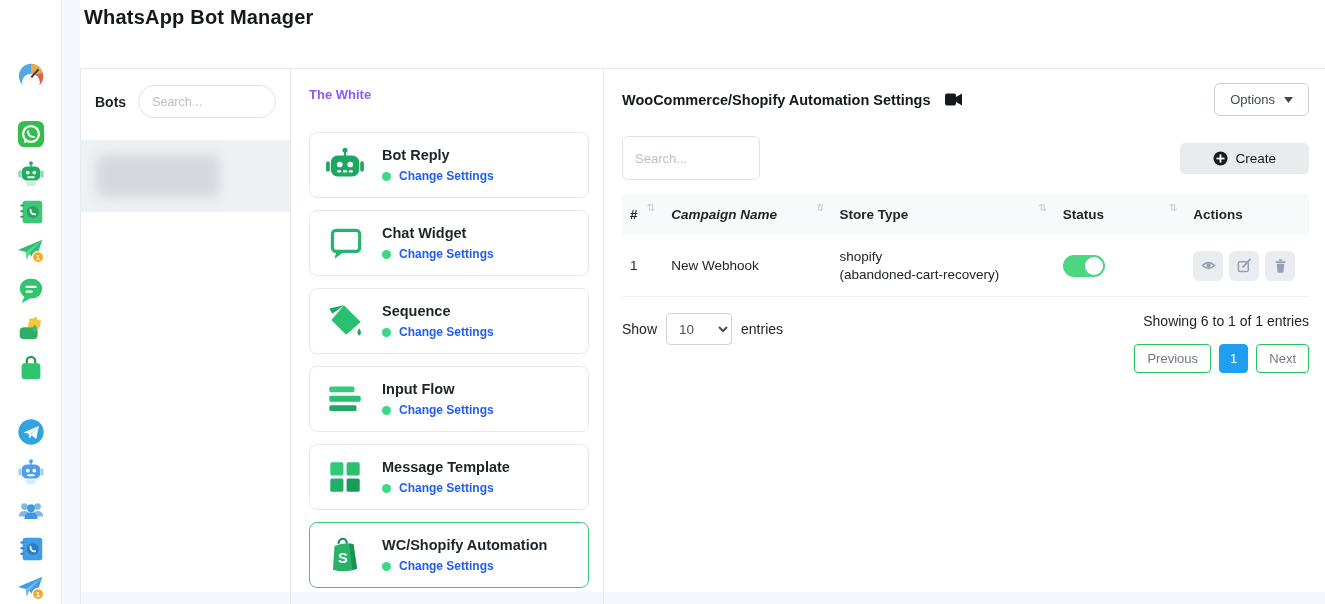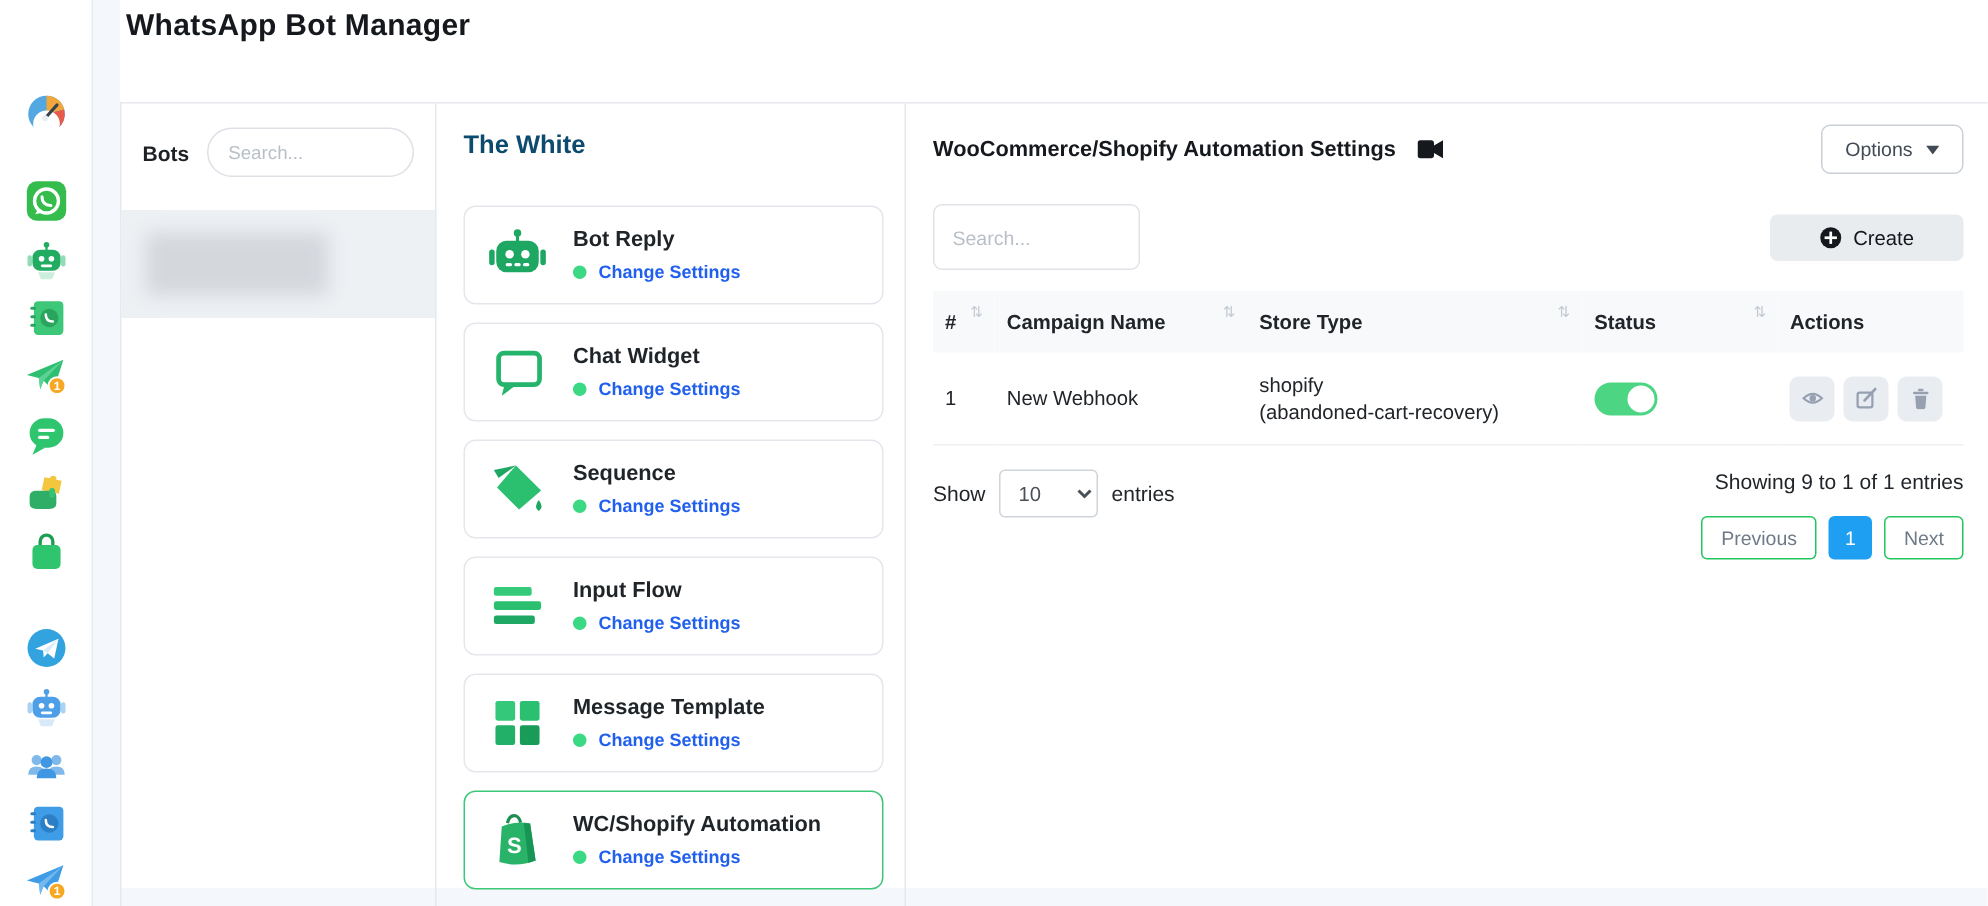--- a/index.html
+++ b/index.html
@@ -33,21 +33,21 @@
   .pill-search { flex: 1; height: 33px; border: 1px solid #dde1e6; border-radius: 17px;
                  padding: 0 13px; font-size: 12.5px; color: #495057; outline: none; min-width: 0;
                  font-family: "Liberation Sans", sans-serif; }
   .pill-search::placeholder { color: #b9bfc7; }
   .bot-row { margin-top: 22px; height: 72px; background: #edf1f4; display: flex; align-items: center;
              padding-left: 16px; cursor: pointer; }
   .bot-row .redacted { width: 122px; height: 42px; background: #d4d7dc; border-radius: 4px; filter: blur(6px); }
 
   
   .menu-panel { width: 313px; border-right: 1px solid #e5e8ec; padding: 18px 14px 0 18px; overflow: hidden; }
-  .menu-panel .bot-name { font-size: 17px; font-weight: 700; color: #0c4a6e; }
+  .menu-panel .bot-name { font-size: 13px; font-weight: 700; color: #8b5cf6; }
   .cards { margin-top: 30px; }
   .mcard { height: 66px; border: 1px solid #e4e7eb; border-radius: 8px; margin-bottom: 12px;
            display: flex; align-items: center; padding: 0 12px; gap: 14px; cursor: pointer; background: #fff; }
   .mcard.active { border-color: #3cc878; }
   .mcard .cic { width: 46px; height: 46px; flex: none; display: flex; align-items: center; justify-content: center; }
   .mcard .cic svg { width: 42px; height: 42px; }
   .mcard .ct { font-size: 14.5px; font-weight: 700; color: #1f2428; }
   .mcard .cs { margin-top: 6px; display: flex; align-items: center; gap: 8px; }
   .mcard .dot { width: 9px; height: 9px; border-radius: 50%; background: #3bd983; }
   .mcard .link { font-size: 12px; font-weight: 700; color: #2160ee; text-decoration: none; }
@@ -66,21 +66,21 @@
   .tbl-search::placeholder { color: #b9bfc7; }
   .btn-create { display: flex; align-items: flex-start; gap: 7px; background: #e9ecef; border: none; border-radius: 5px;
                 padding: 8px 33px; font-size: 13.5px; color: #14181d; cursor: pointer;
                 font-family: "Liberation Sans", sans-serif; }
 
   table.data { width: 100%; margin-top: 14px; border-collapse: collapse; table-layout: fixed; }
   table.data th { background: #f8f9fb; text-align: left; font-size: 13.5px; font-weight: 700; color: #212529;
                   padding: 13px 8px; cursor: pointer; position: relative; }
   table.data th .sort { position: absolute; right: 8px; top: 8px; font-size: 10px; color: #c3cad2; font-weight: 400; }
   table.data td { padding: 14px 8px; font-size: 13.5px; color: #212529; border-bottom: 1px solid #eef1f4; vertical-align: middle; }
-  .col-idx { width: 6%; } .col-name { width: 24.5%; } .col-store { width: 32.5%; } .col-status { width: 19%; } .col-actions { width: 18%; }
+  .col-idx { width: 6%; } .col-name { width: 24.5%; font-style: italic; } .col-store { width: 32.5%; } .col-status { width: 19%; } .col-actions { width: 18%; }
   .store-l2 { margin-top: 3px; }
 
   .toggle { width: 42px; height: 22px; border-radius: 11px; background: #4cd684; position: relative;
             display: inline-block; cursor: pointer; vertical-align: middle; }
   .toggle .knob { position: absolute; right: 2px; top: 2px; width: 18px; height: 18px; border-radius: 50%; background: #fff; }
 
   .actions { display: flex; gap: 6px; }
   .abtn { width: 30px; height: 30px; border-radius: 6px; background: #e9edf2; border: none; cursor: pointer;
           display: flex; align-items: center; justify-content: center; }
   .abtn svg { width: 15px; height: 15px; }
@@ -451,21 +451,21 @@
 
       <div class="tfoot">
         <div class="show-wrap">
           <span>Show</span>
           <select class="show-select">
             <option>10</option>
           </select>
           <span>entries</span>
         </div>
         <div class="tf-right">
-          <div class="showing">Showing 9 to 1 of 1 entries</div>
+          <div class="showing">Showing 6 to 1 of 1 entries</div>
           <div class="pager">
             <button class="pbtn">Previous</button>
             <button class="pbtn active">1</button>
             <button class="pbtn">Next</button>
           </div>
         </div>
       </div>
     </section>
 
   </div>

